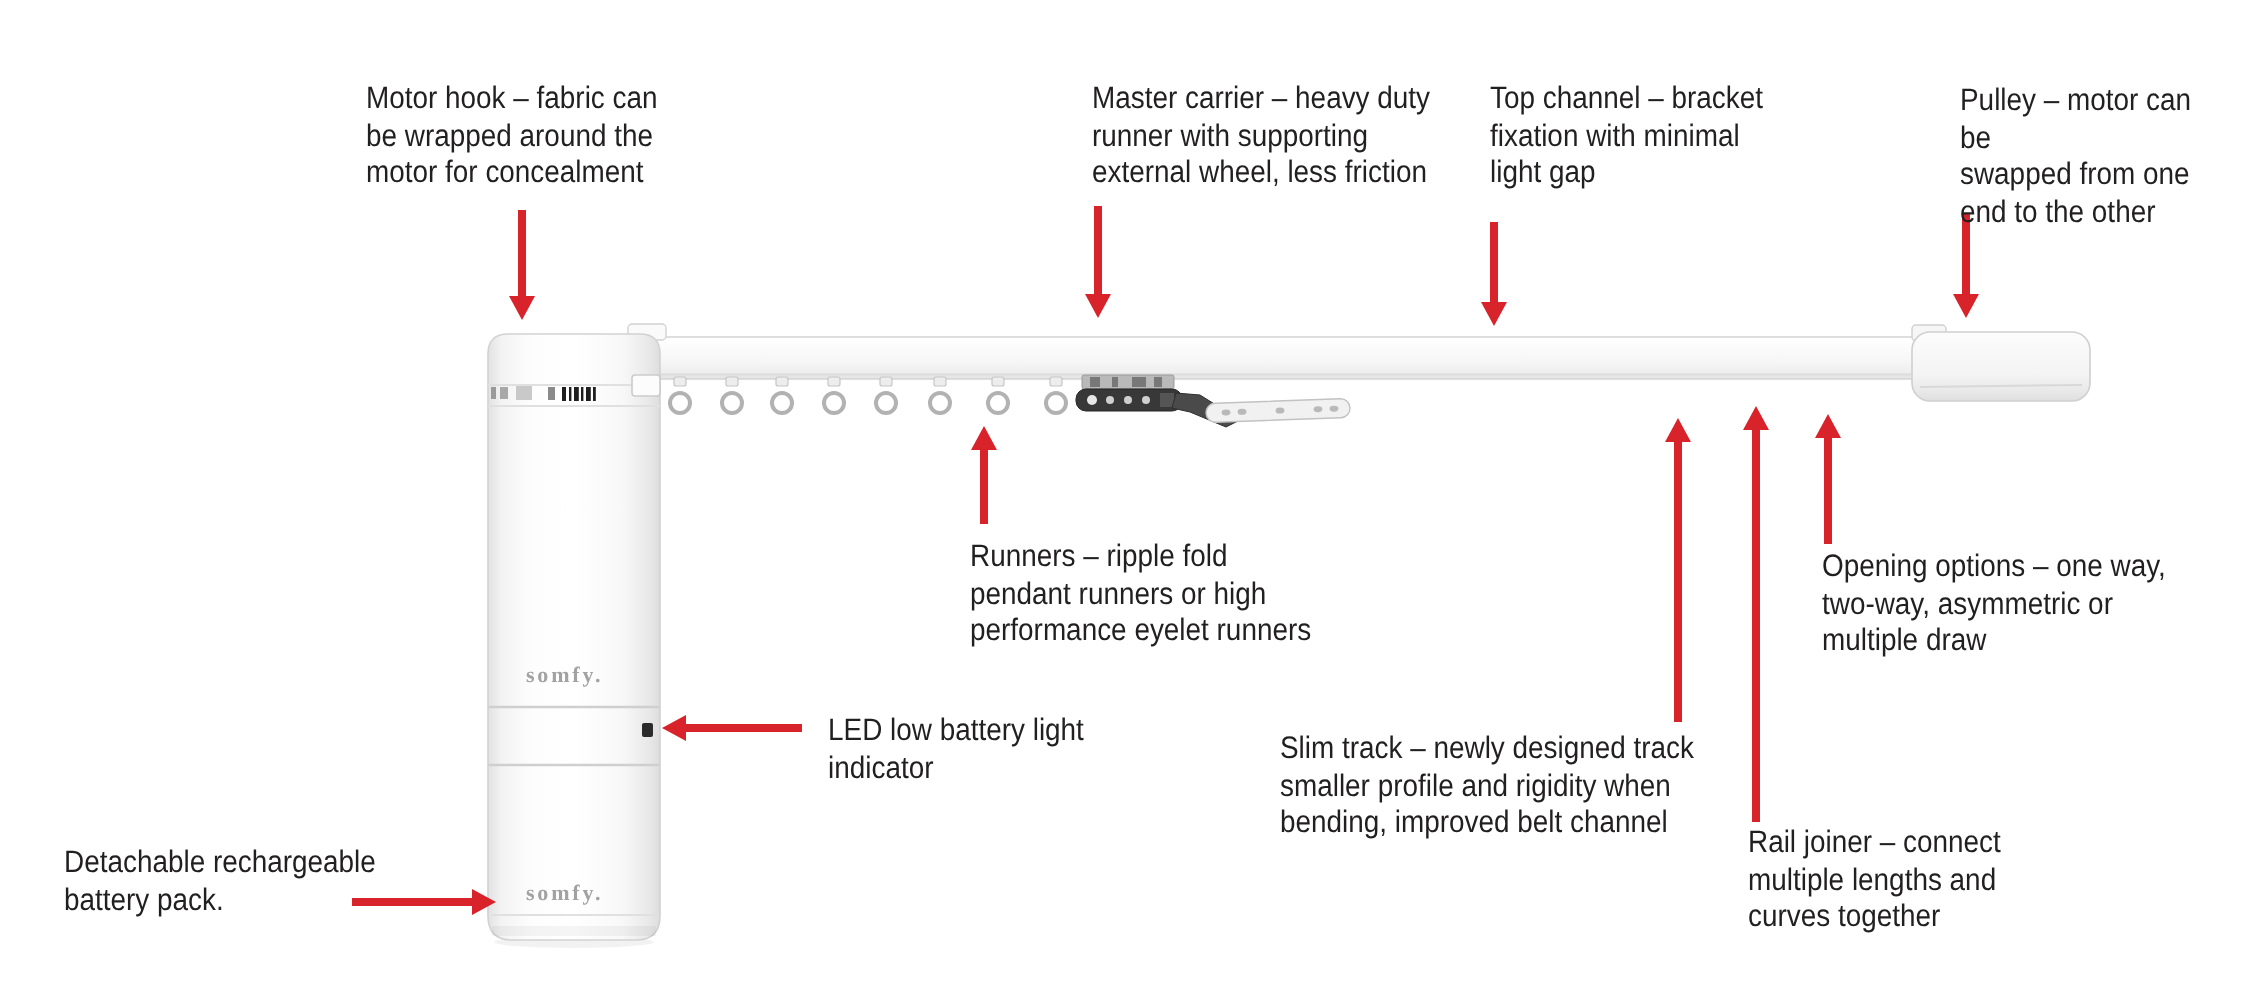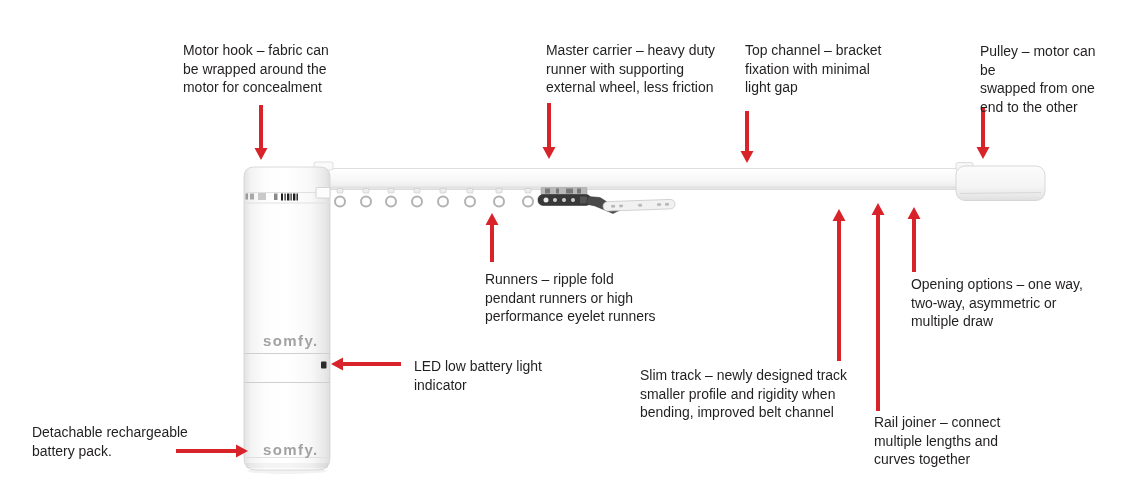--- a/index.html
+++ b/index.html
@@ -16,24 +16,25 @@
     font-size:15.5px;
     line-height:18.5px;
     color:#221f20;
     white-space:pre-line;
     transform:scaleX(0.9);
     transform-origin:left top;
     letter-spacing:0;
   }
   .logo{
     position:absolute;
-    font-size:15px;
+    font-size:11px;
     font-weight:bold;
     letter-spacing:1.4px;
     color:#a2a2a2;
+    font-family:Liberation Serif, serif;
   }
 </style>
 </head>
 <body>
 
 <div class="canvas">
 
   <svg class="artwork" width="1129" height="502" viewBox="0 0 1129 502">
     <defs>
       <linearGradient id="cylGrad" x1="0" y1="0" x2="1" y2="0">

